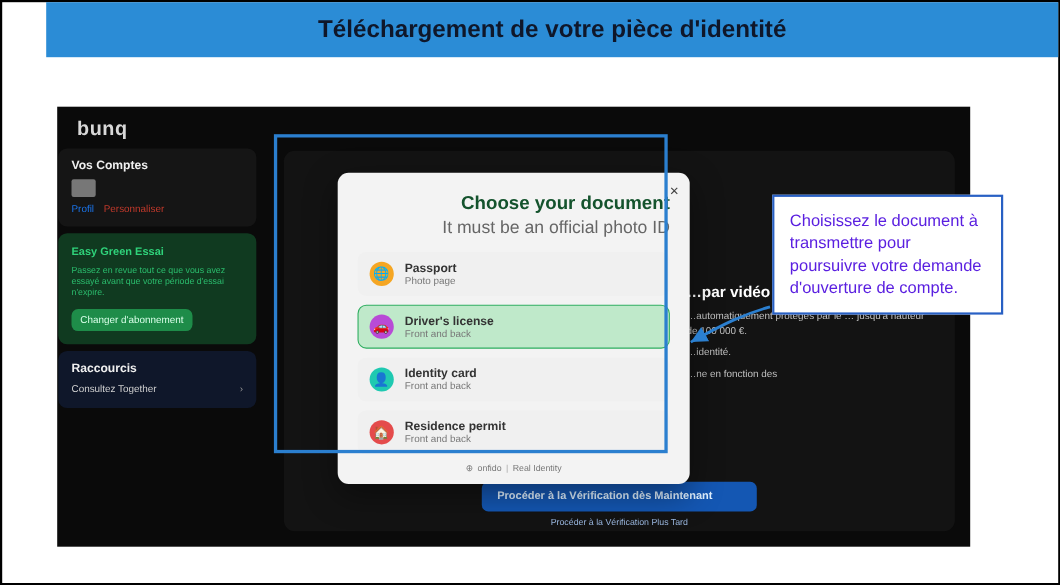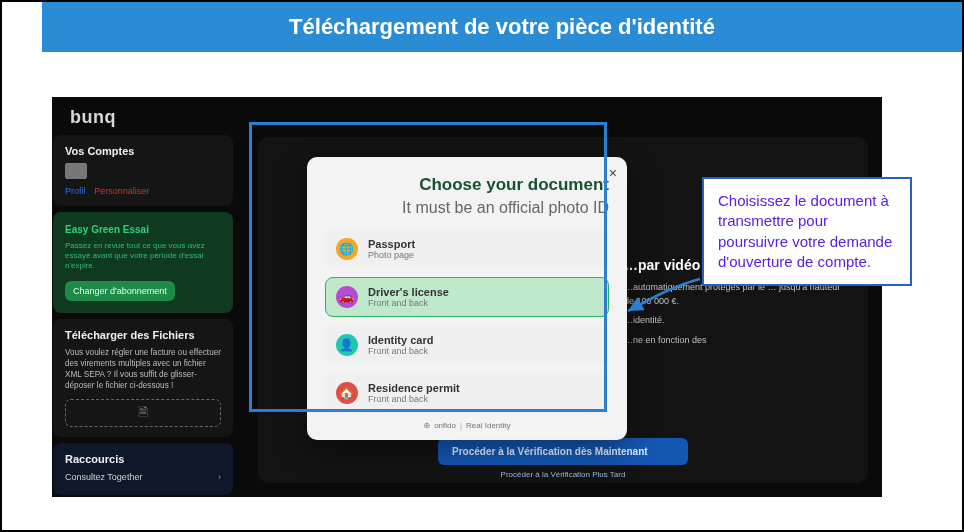--- a/index.html
+++ b/index.html
@@ -1,21 +1,21 @@
 <!DOCTYPE html>
 <html><head>
 <meta charset="utf-8">
 <style>
   * { box-sizing: border-box; margin: 0; padding: 0; }
   body { font-family: Arial, Helvetica, sans-serif; background: #fff; width: 964px; height: 532px; overflow: hidden; }
 
   .outer-frame { width: 964px; height: 532px; border: 2px solid #000; background: #fff; }
 
   .banner {
-    background: #2b8cd6; color: #ffffff; text-align: center;
+    background: #2b8cd6; color: #0f172a; text-align: center;
     font-size: 22px; font-weight: bold; padding: 12px 0; margin-left: 40px;
   }
 
   .stage { position: relative; width: 100%; height: calc(100% - 50px); }
 
   .screenshot {
     position: absolute; left: 50px; top: 45px; width: 830px; height: 400px;
     background: #0a0a0a; color: #e8e8e8; overflow: hidden; font-size: 10px;
   }
 
@@ -125,27 +125,20 @@
             <span class="mini-warn">Personnaliser</span>
           </div>
         </div>
 
         <div class="green-card">
           <div class="gc-title">Easy Green Essai</div>
           <div class="gc-body">Passez en revue tout ce que vous avez essayé avant que votre période d'essai n'expire.</div>
           <div class="green-btn">Changer d'abonnement</div>
         </div>
 
-        <div class="upload-box">
-          <h4 style="color:#f0f0f0;font-size:11px;font-weight:700;margin-bottom:6px;">Télécharger des Fichiers</h4>
-          <p>Vous voulez régler une facture ou effectuer des virements multiples avec un fichier XML SEPA ? Il vous suffit de glisser-déposer le fichier ci-dessous !</p>
-          <div class="drop">
-            <span>🗎</span>
-          </div>
-        </div>
 
         <div class="shortcuts-card">
           <h4 style="color:#f0f0f0;font-size:11px;font-weight:700;margin-bottom:4px;">Raccourcis</h4>
           <div class="sc-item">
             <span>Consultez Together</span>
             <span class="chev">›</span>
           </div>
 
         </div>
       </div>

